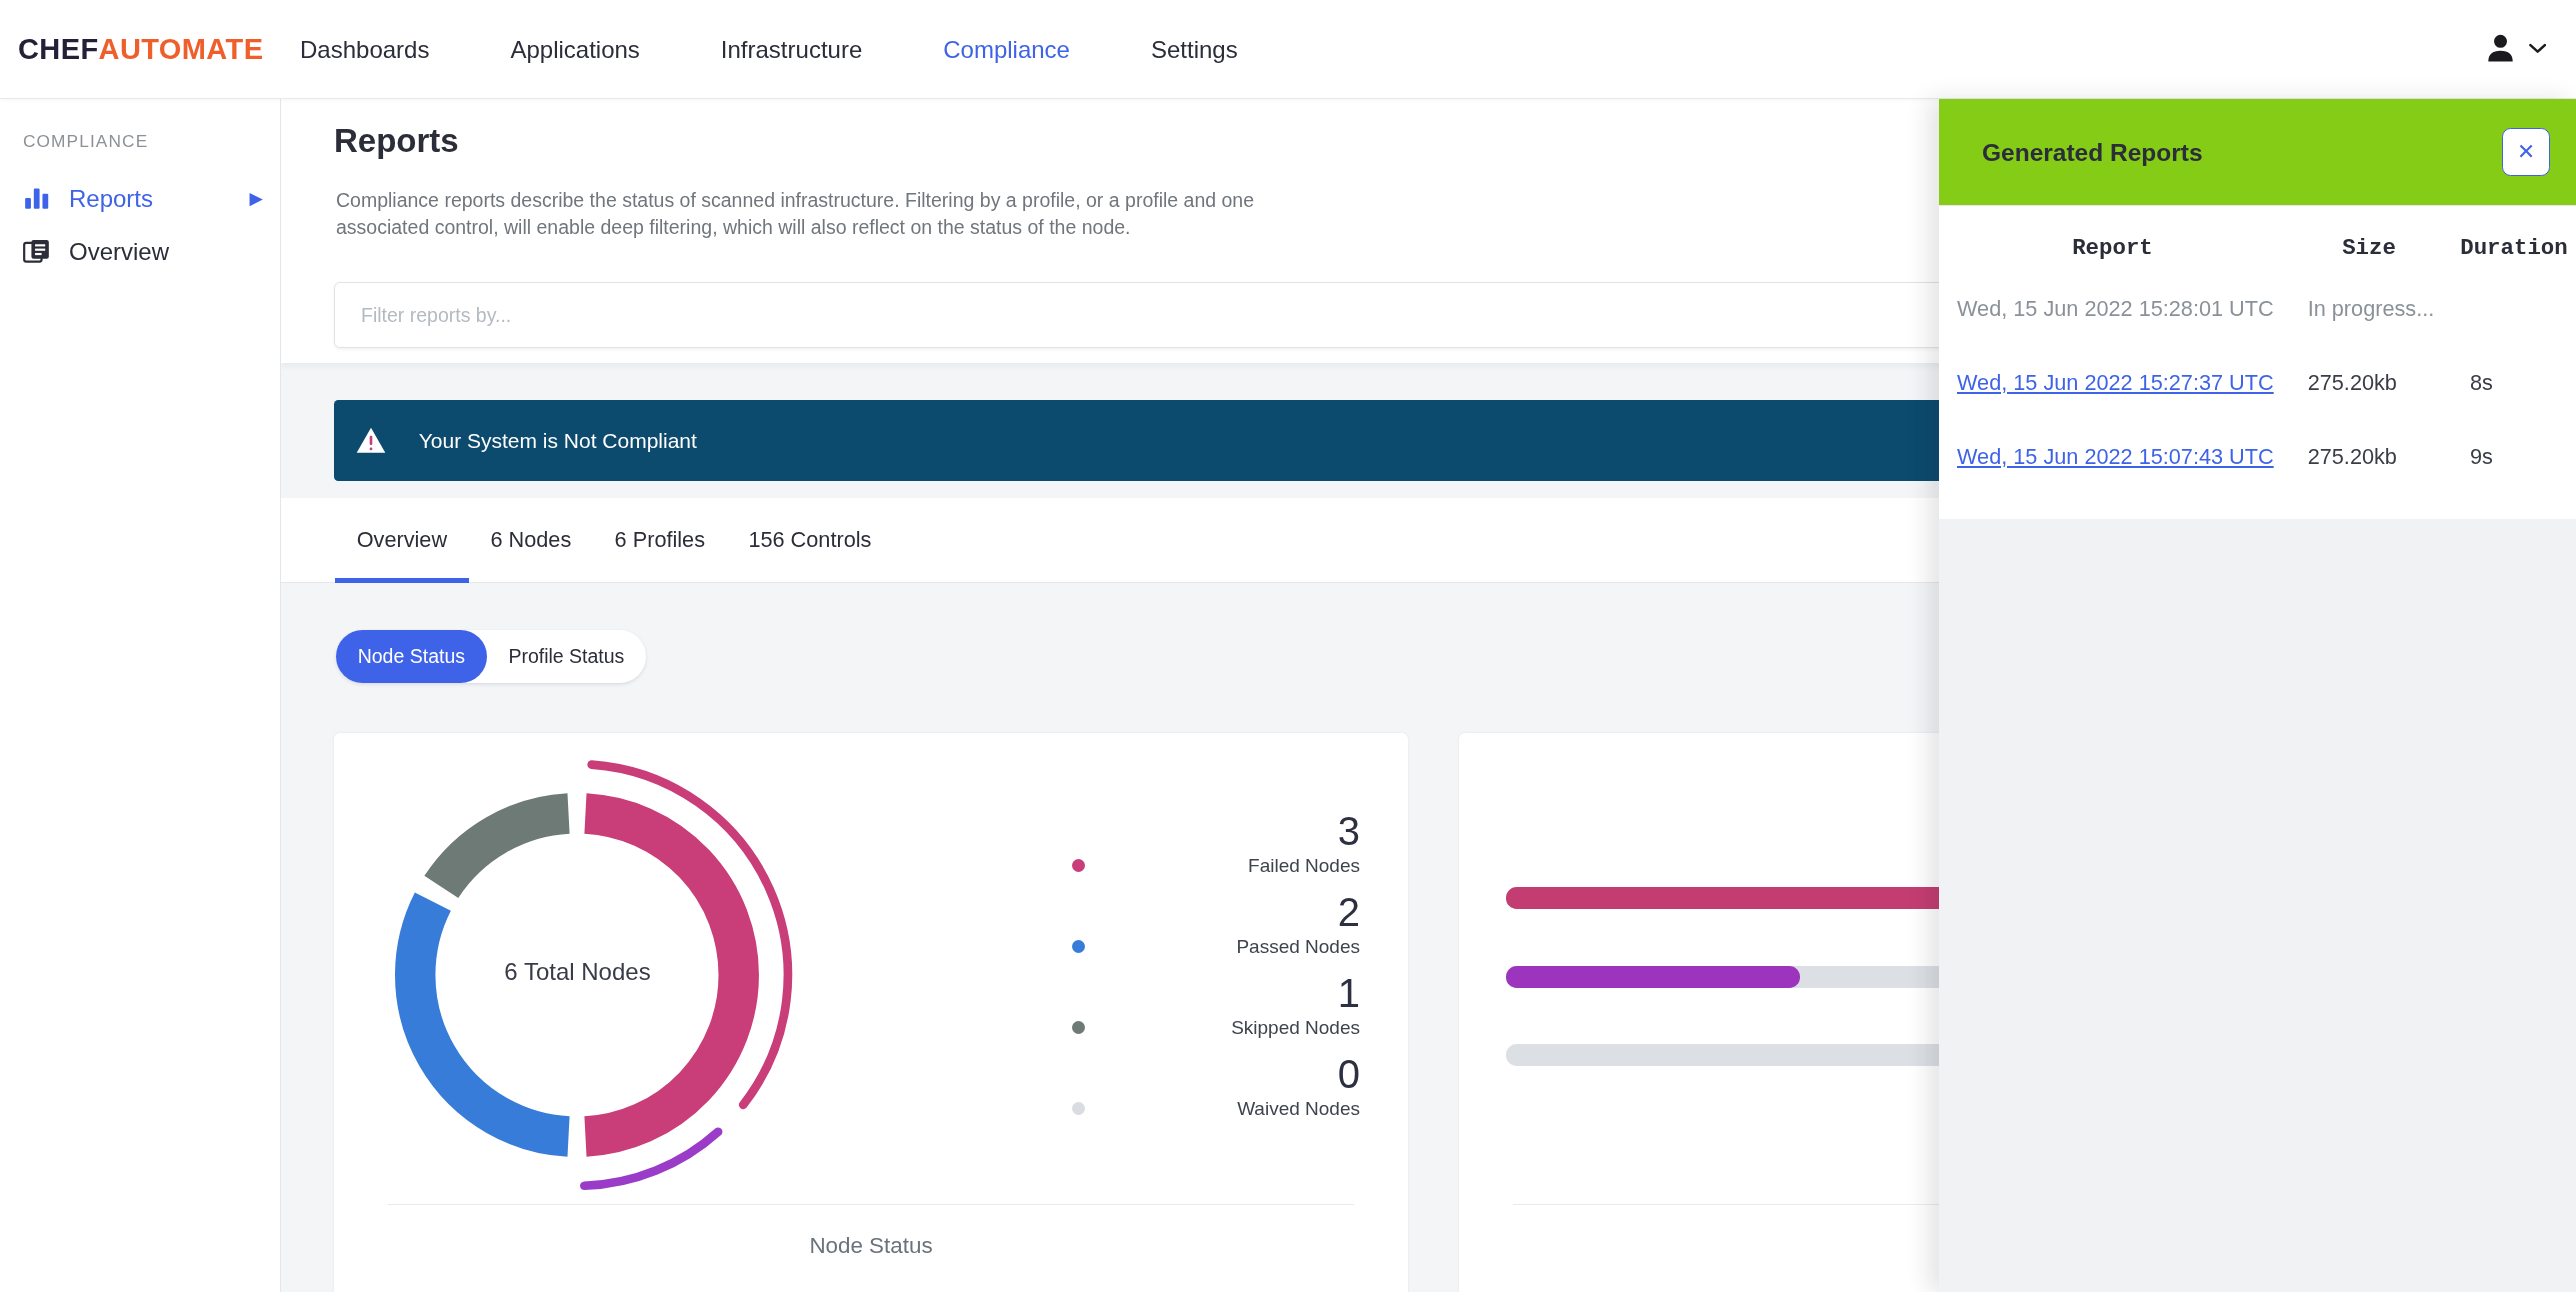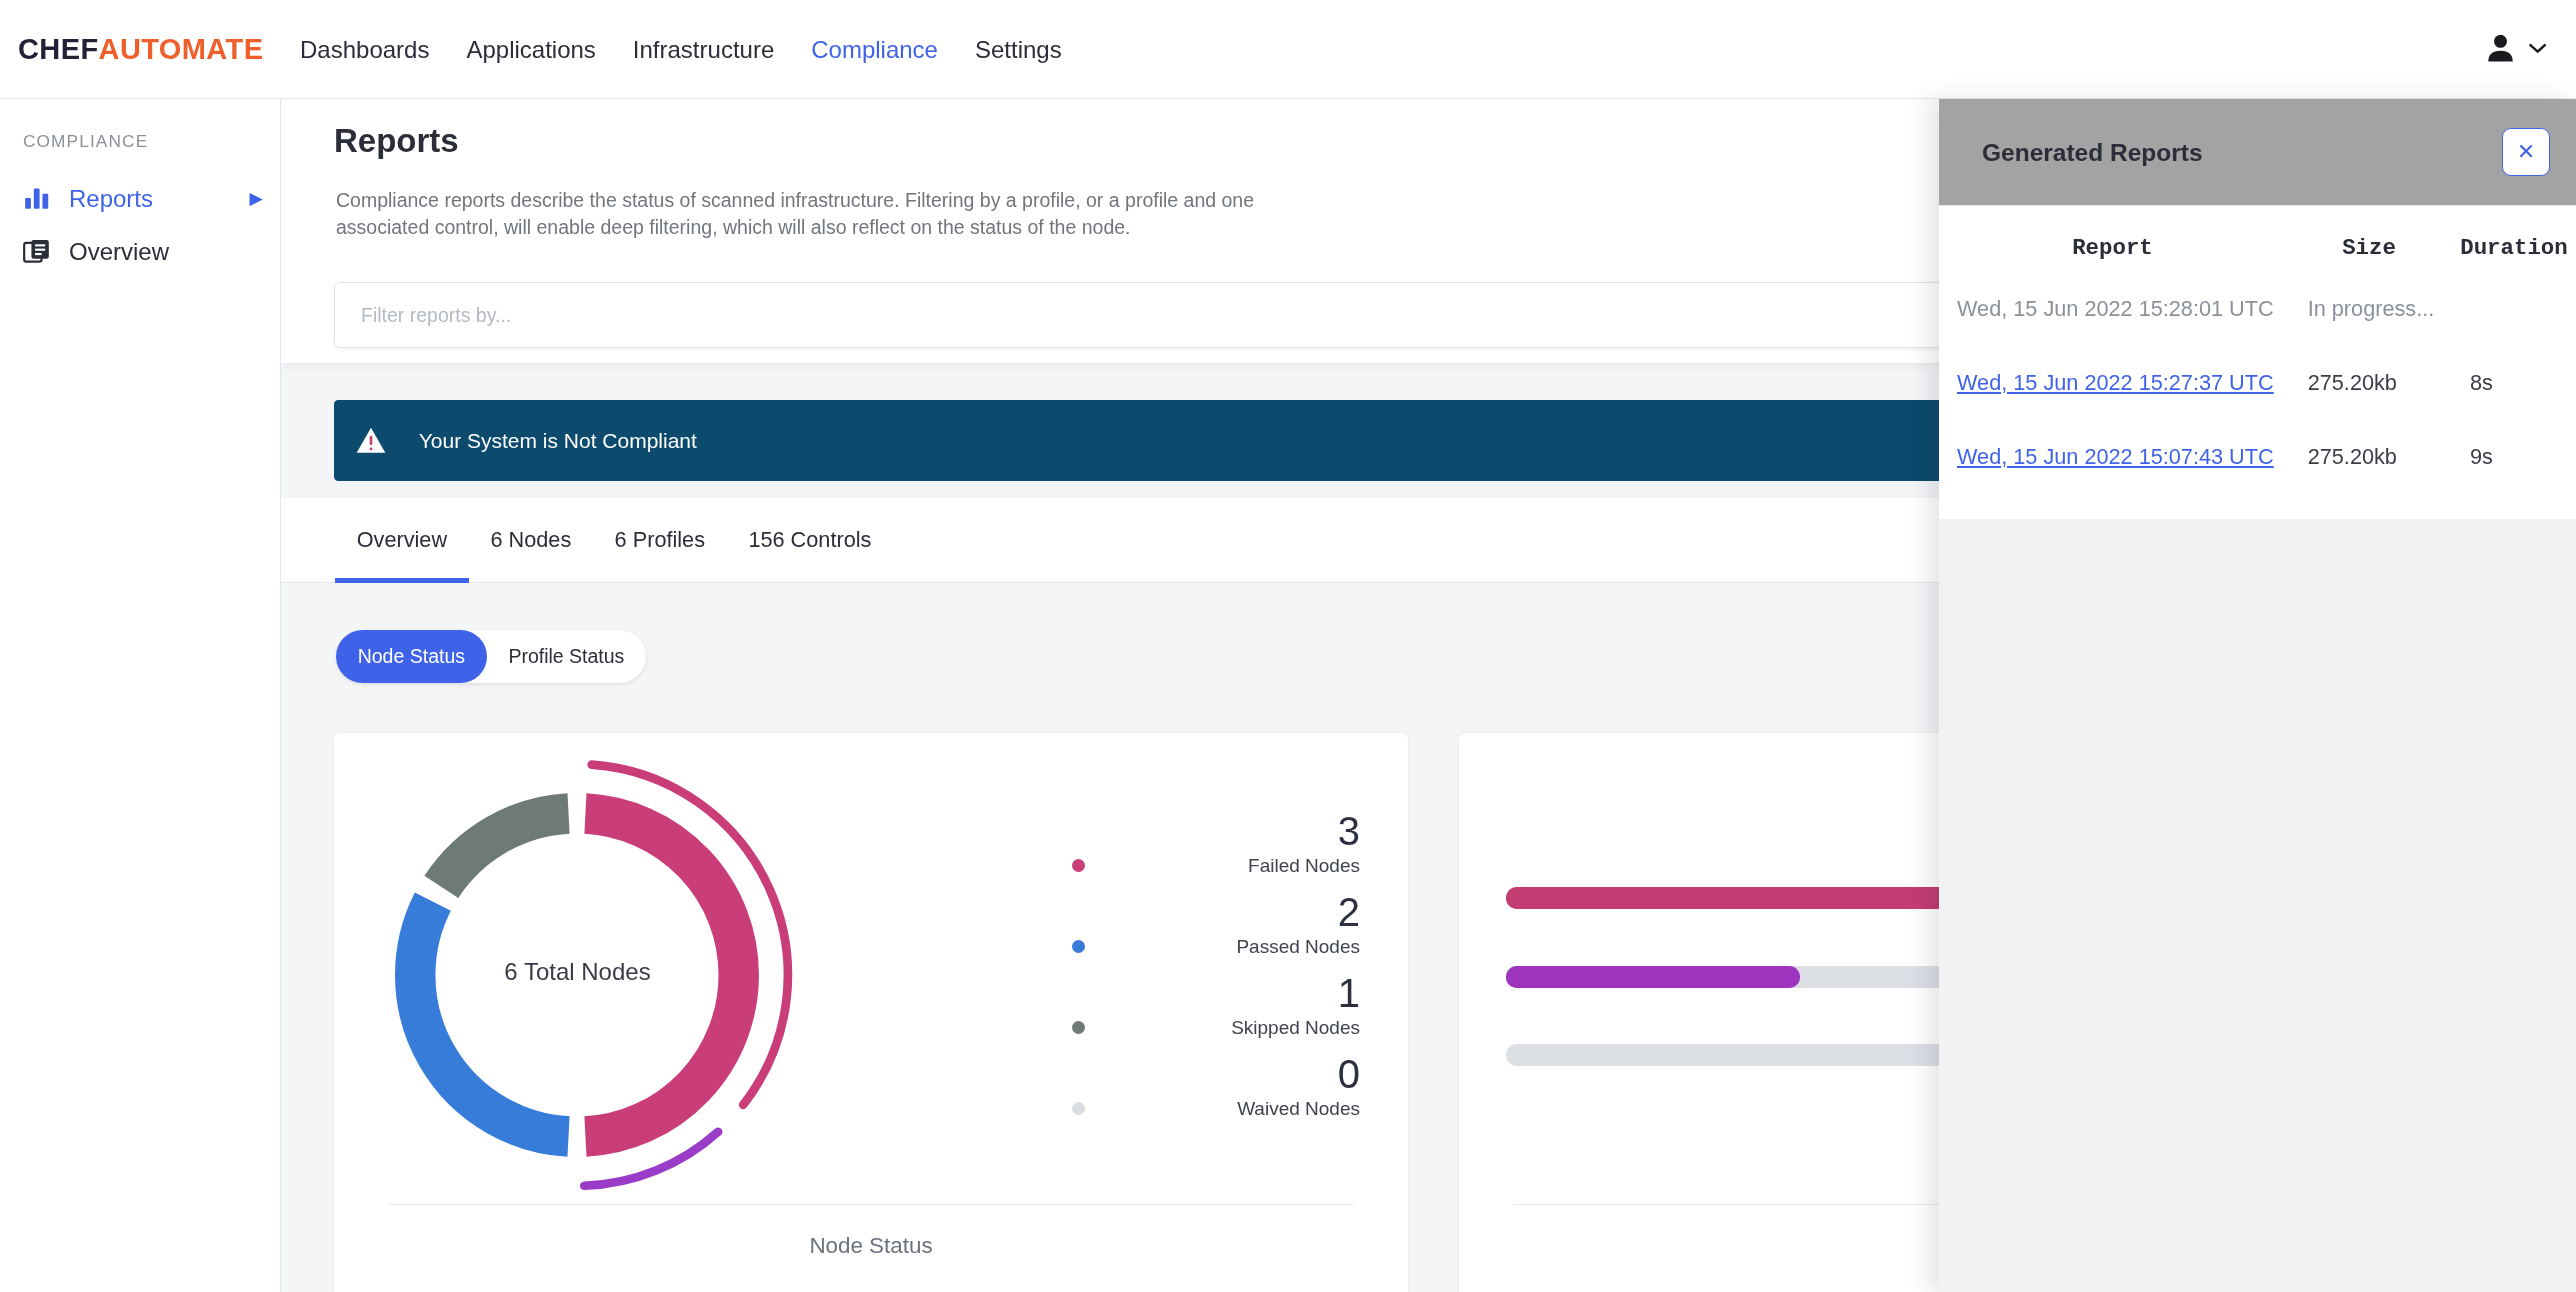--- a/index.html
+++ b/index.html
@@ -8,21 +8,21 @@
 
   
   .topnav { position:absolute; left:0; top:0; width:2576px; height:99px;
     background:#fff; border-bottom:0.7px solid #E7EAED; z-index:30;
     box-shadow:0 1.4px 4.3px rgba(40,45,60,.05); }
   .brand { position:absolute; left:18px; top:0; height:99px; display:flex;
     align-items:center; font-size:29px; letter-spacing:0.4px; cursor:pointer; }
   .brand .chef { font-weight:800; color:#232038; }
   .brand .automate { font-weight:600; color:#EE5F2B; }
   .navitems { position:absolute; left:300px; top:0; height:99px;
-    display:flex; align-items:center; gap:37px; list-style:none; }
+    display:flex; align-items:center; gap:81px; list-style:none; }
   .navitems li { font-size:24px; color:#2B2D39; cursor:pointer; }
   .navitems li.active { color:#3F63E8; }
   .usermenu { position:absolute; right:30px; top:0; height:99px;
     display:flex; align-items:center; gap:11.6px; cursor:pointer; }
 
   
   .sidebar { position:absolute; left:0; top:99px; width:281px; height:1193px;
     background:#fff; border-right:0.7px solid #E4E7EA; z-index:10; }
   .side-section { padding:32px 0 0 23px; font-size:17.3px; letter-spacing:1.1px;
     color:#8C9198; font-weight:400; }
@@ -95,21 +95,21 @@
   .bars { position:absolute; left:47px; top:0; right:47px; height:375px; }
   .bar-row { position:absolute; left:0; width:980px; height:21.7px; }
   .bar-row:nth-child(1){ top:154px; } .bar-row:nth-child(2){ top:233px; }
   .bar-row:nth-child(3){ top:311px; }
   .bar-track { position:absolute; inset:0; background:#DCE0E5; border-radius:10.8px; }
   .bar-fill { position:absolute; left:0; top:0; height:21.7px; border-radius:10.8px; }
 
   
   .panel { position:absolute; left:1939px; top:99px; width:637px; height:1193px;
     background:#F0F2F4; z-index:40; box-shadow:-10px 0 21.7px rgba(30,35,45,.12); }
-  .panel-header { position:relative; height:107px; background:#a3a3a3;
+  .panel-header { position:relative; height:107px; background:#84cc16;
     border-bottom:0.7px solid #E6E8EB; }
   .panel-title { position:absolute; left:43px; top:0; line-height:107px;
     font-size:24.5px; font-weight:600; color:#2B2D39; }
   .panel-close { position:absolute; right:26px; top:29px; width:48px; height:48px;
     border:1.4px solid #3F63E8; border-radius:8.7px; background:#fff; color:#3F63E8;
     font-size:21.7px; display:flex; align-items:center; justify-content:center;
     cursor:pointer; }
   .panel-table { background:#fff; padding:18px 0 25px 0; }
   .ptr { display:grid; grid-template-columns:347px 166px 124px; align-items:center; }
   .ptr.head { height:48px; font-size:22.4px; font-weight:600; color:#2B2D39; }

